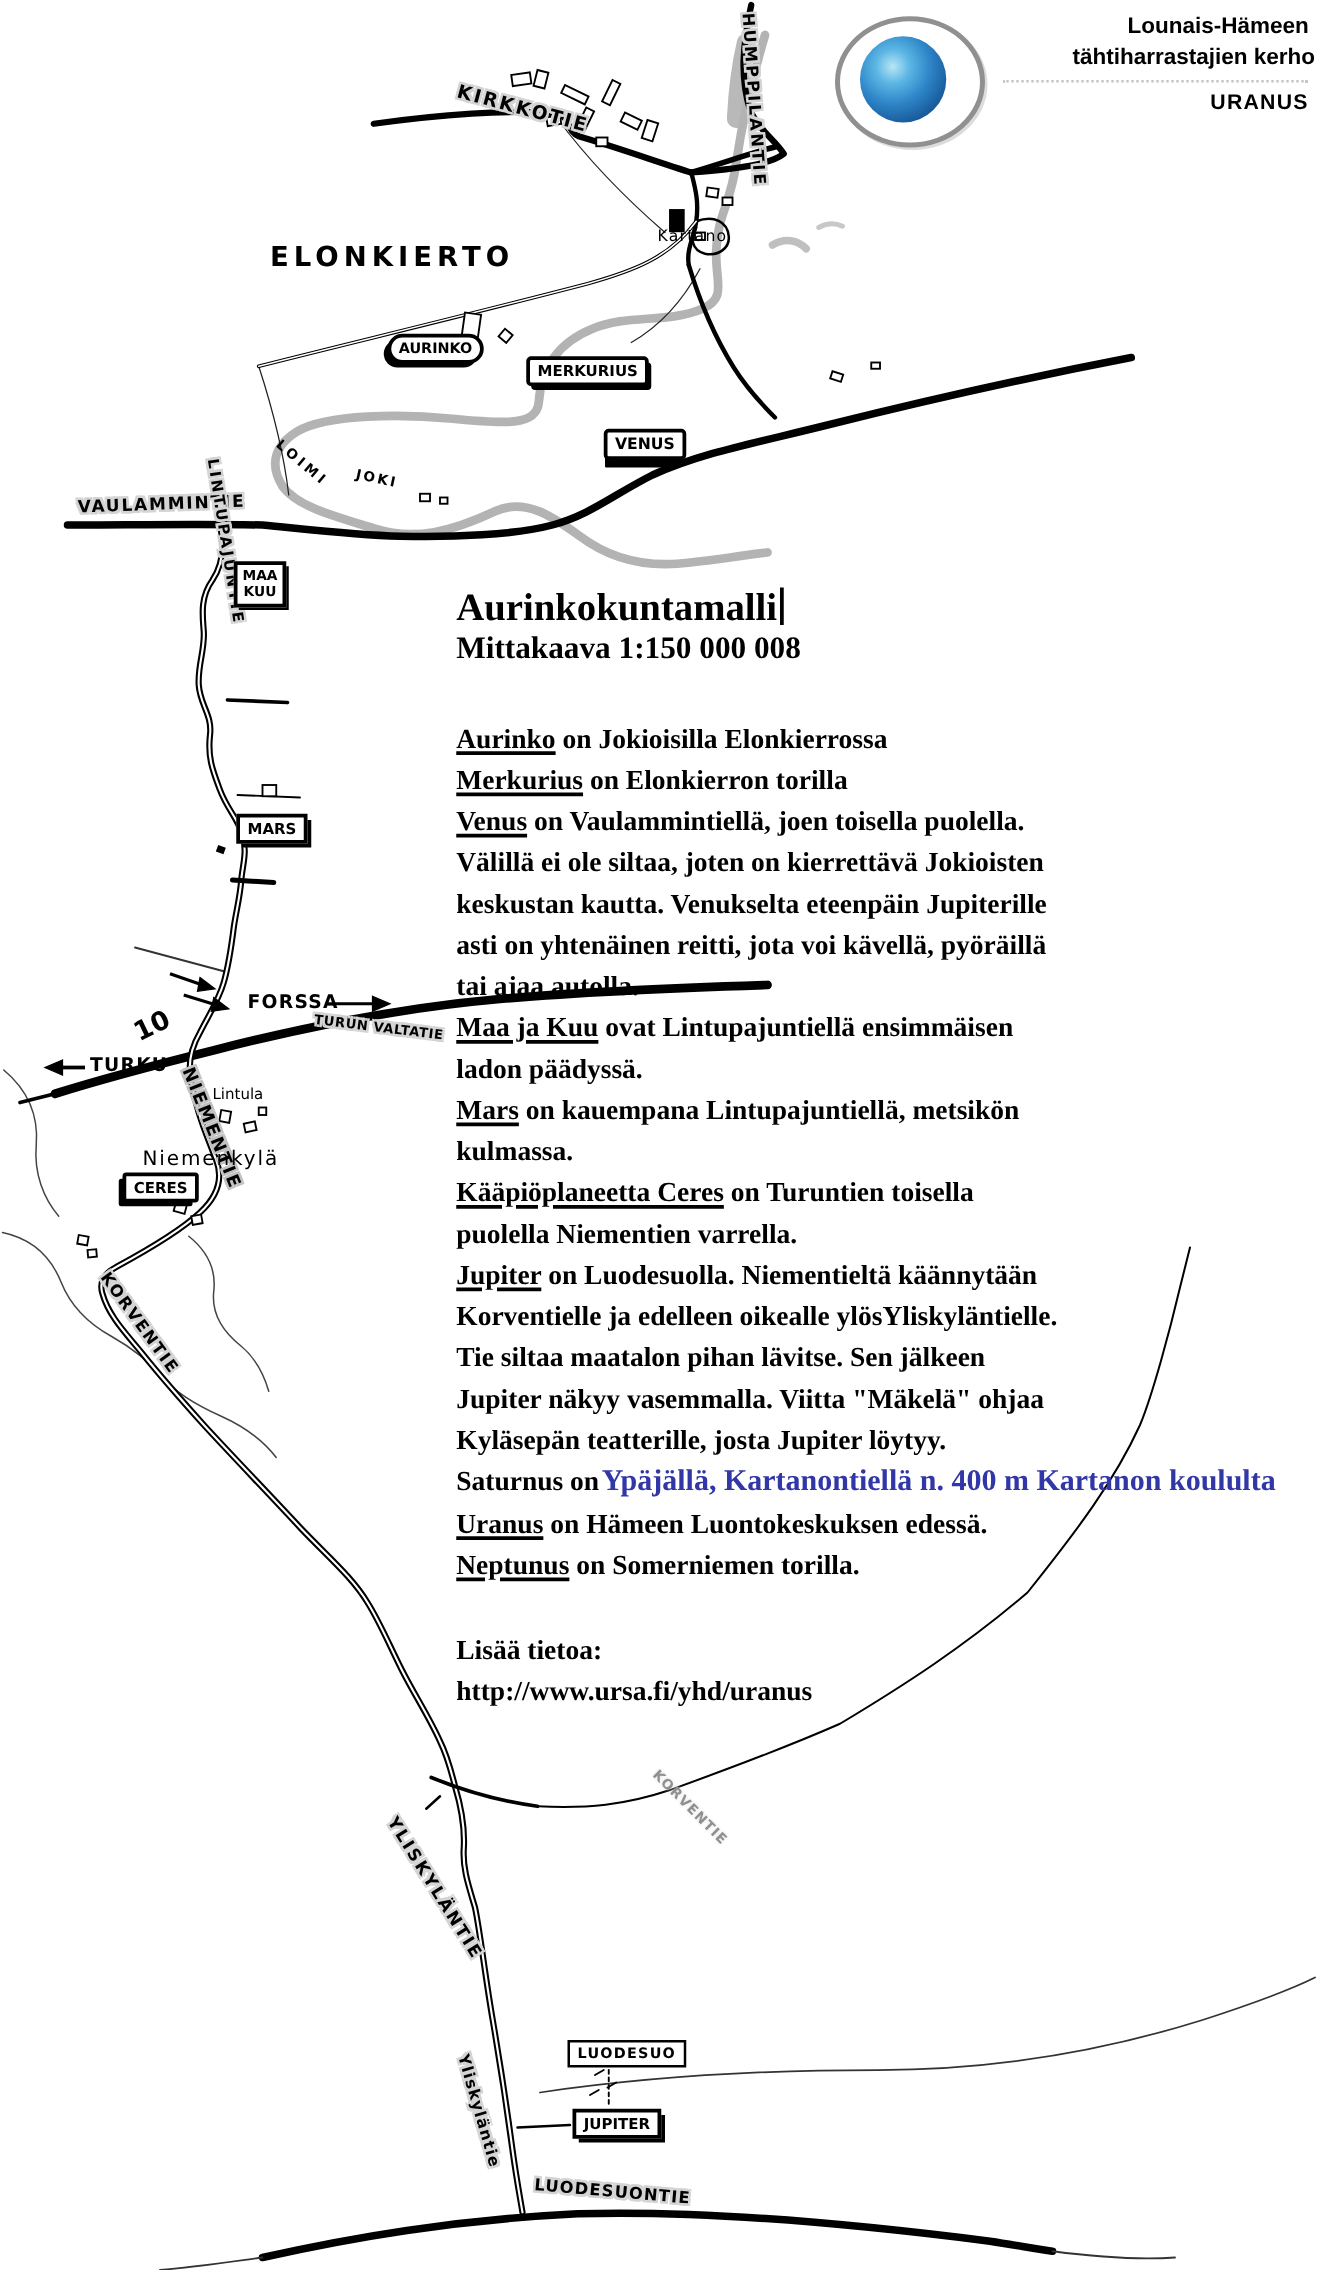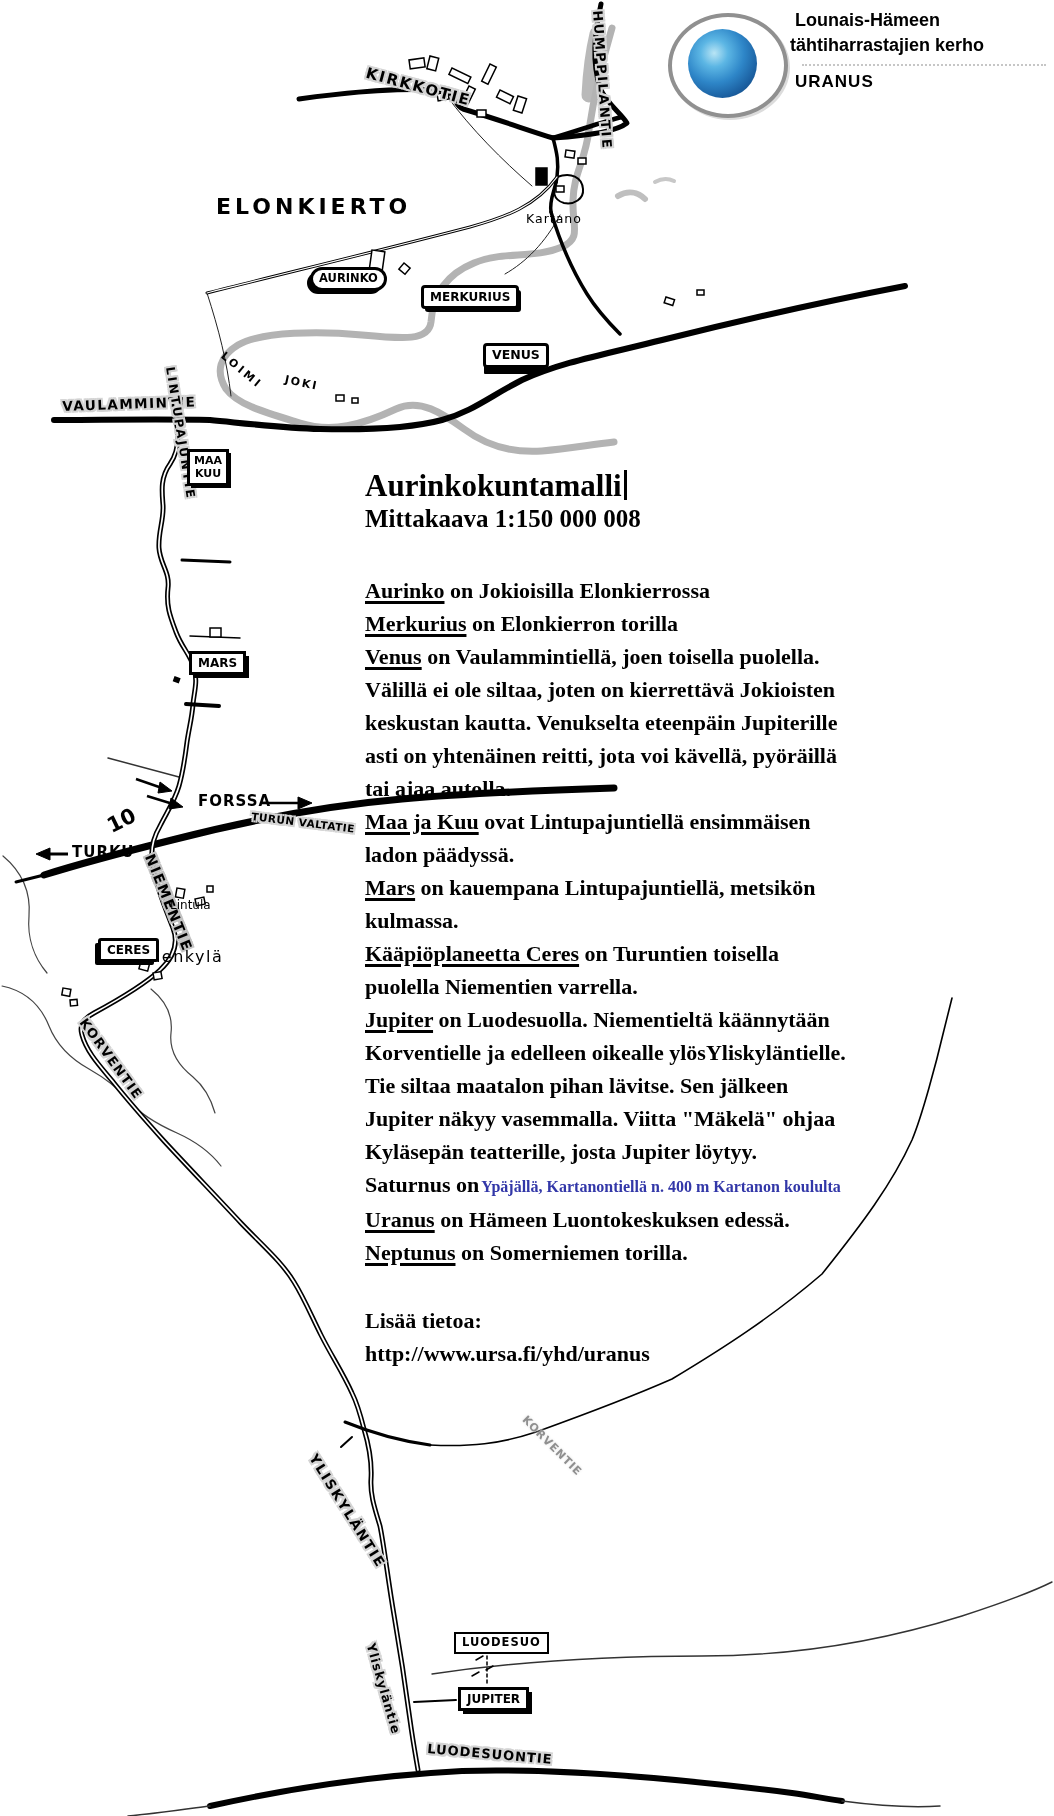--- a/index.html
+++ b/index.html
@@ -6,43 +6,43 @@
   #page{position:relative;width:1054px;height:1816px;background:#fff;overflow:hidden;
         font-family:"DejaVu Sans",sans-serif;}
   svg{position:absolute;left:0;top:0;}
   
   .maplabel{position:absolute;font-weight:bold;color:#000;white-space:nowrap;
             transform-origin:0 0;line-height:1;font-family:"DejaVu Sans",sans-serif;}
   .halo{text-shadow:-2px -2px 0 #d4d4d4,2px -2px 0 #d4d4d4,-2px 2px 0 #d4d4d4,2px 2px 0 #d4d4d4,
         0 -2px 0 #d4d4d4,0 2px 0 #d4d4d4,-2px 0 0 #d4d4d4,2px 0 0 #d4d4d4;}
   .halodark{text-shadow:-2px -2px 0 #c2c2c2,2px -2px 0 #c2c2c2,-2px 2px 0 #c2c2c2,2px 2px 0 #c2c2c2,
         0 -2px 0 #c2c2c2,0 2px 0 #c2c2c2,-2px 0 0 #c2c2c2,2px 0 0 #c2c2c2;}
-  .thin{font-weight:normal;margin-top:30px;}
+  .thin{font-weight:normal;}
   .gray{color:#8f8f8f;}
   
   .station{position:absolute;background:#fff;border:3px solid #000;color:#000;font-weight:bold;
            white-space:nowrap;line-height:1;padding:3px 6px;text-align:center;
            font-family:"DejaVu Sans",sans-serif;}
   
-  .hdr{position:absolute;font-weight:bold;color:#000;text-align:left;
+  .hdr{position:absolute;font-weight:bold;color:#000;text-align:right;
        font-family:"Liberation Sans",sans-serif;}
   #logo-ring{position:absolute;left:668px;top:13px;width:112px;height:97px;border-radius:50%;
              border:4px solid #909090;background:#fff;box-shadow:2px 2px 0 #dcdcdc;}
   #logo-sphere{position:absolute;left:688px;top:29px;width:69px;height:69px;border-radius:50%;
              background:radial-gradient(circle at 38% 35%, #b9e5f5 0%, #5cb6e4 22%, #2e86c8 48%, #1b5fa0 72%, #123c6b 100%);}
   #hdr-divider{position:absolute;left:802px;top:64px;width:244px;border-top:2px dotted #c6c6c6;}
   
   #infoblock{position:absolute;left:365px;top:468px;color:#000;
              font-family:"Liberation Serif","DejaVu Serif",serif;font-weight:bold;}
   #info-title{font-size:31px;line-height:36px;white-space:nowrap;}
   #cursor{display:inline-block;width:3px;height:30px;background:#000;vertical-align:-4px;margin-left:2px;}
   #info-scale{font-size:25px;line-height:30px;white-space:nowrap;}
   #body-lines{margin-top:40px;font-size:22px;line-height:33px;white-space:nowrap;}
   #body-lines .u{text-decoration:underline;text-decoration-thickness:2.5px;text-underline-offset:3px;}
-  #body-lines .blue{color:var(--note-blue,#3237a8);font-size:16px;font-weight:600;margin-left:2px;
+  #body-lines .blue{color:var(--note-blue,#3237a8);font-size:24px;font-weight:600;margin-left:2px;
              font-family:"Liberation Serif","DejaVu Serif",serif;}
   #info-footer{margin-top:35px;font-size:22px;line-height:33px;white-space:nowrap;}
 </style>
 </head>
 <body>
 
 <div id="page">
 
   <svg width="1054" height="1816" viewBox="0 0 1054 1816">
     <g fill="none" stroke-linecap="round" stroke-linejoin="round">

